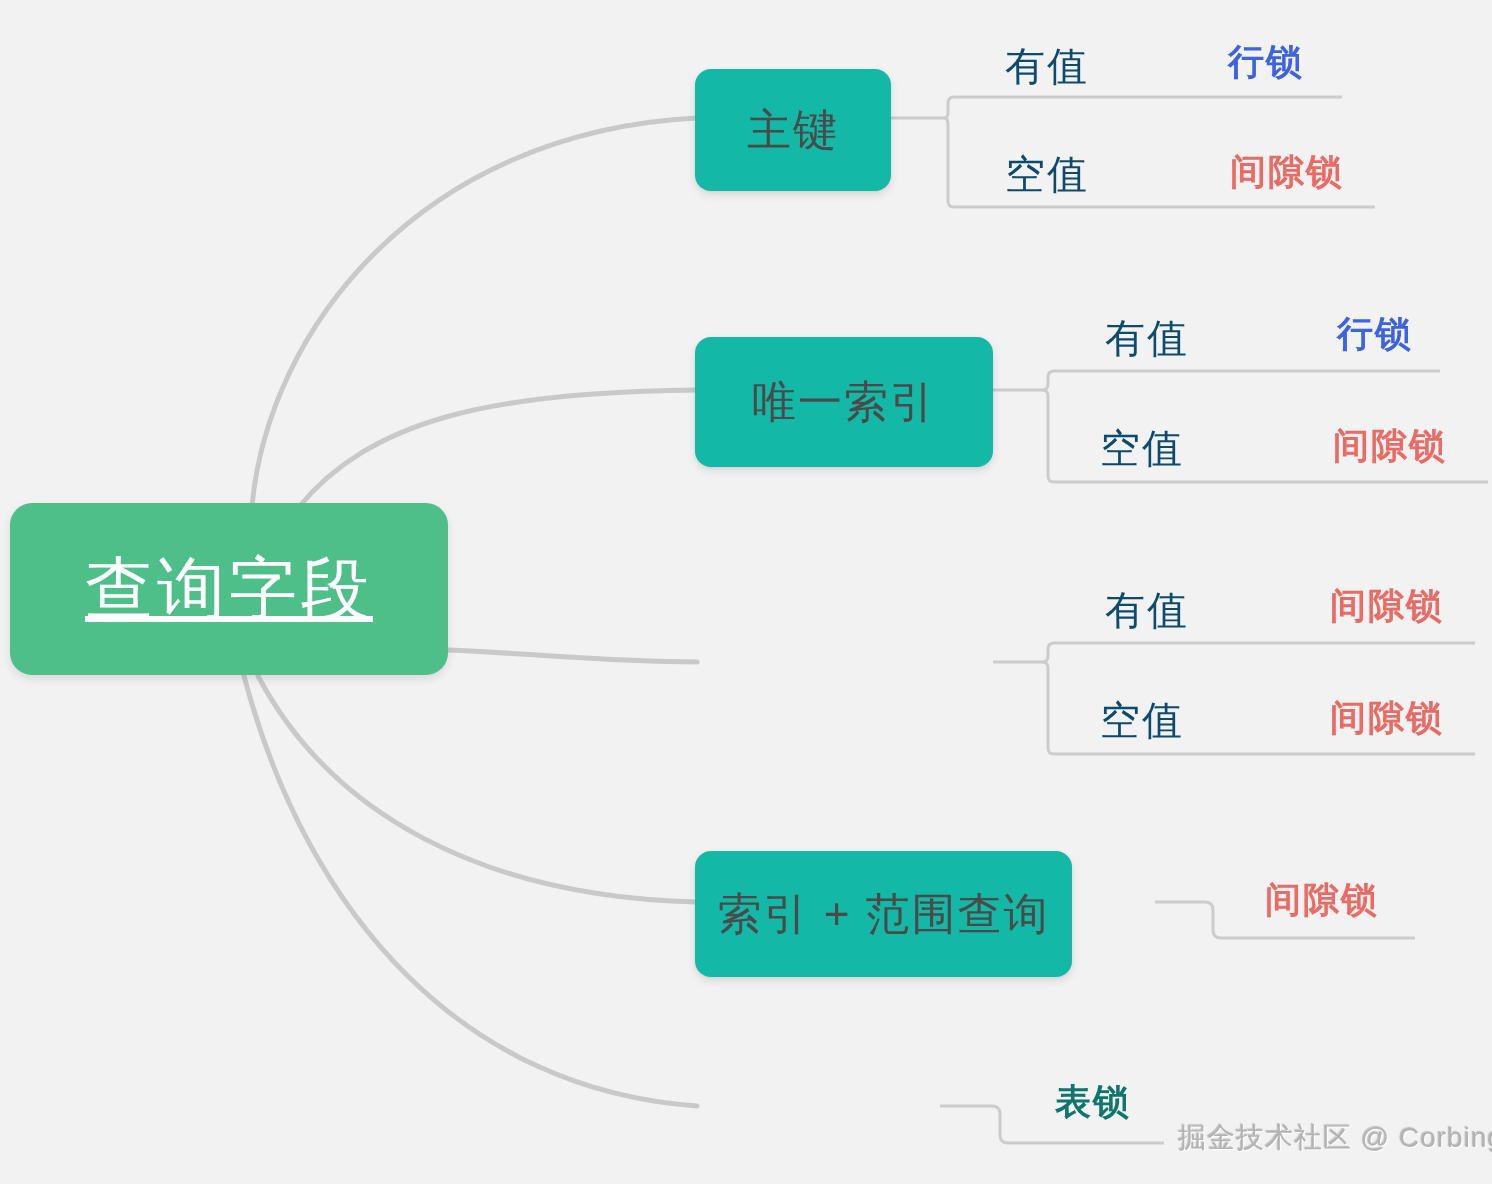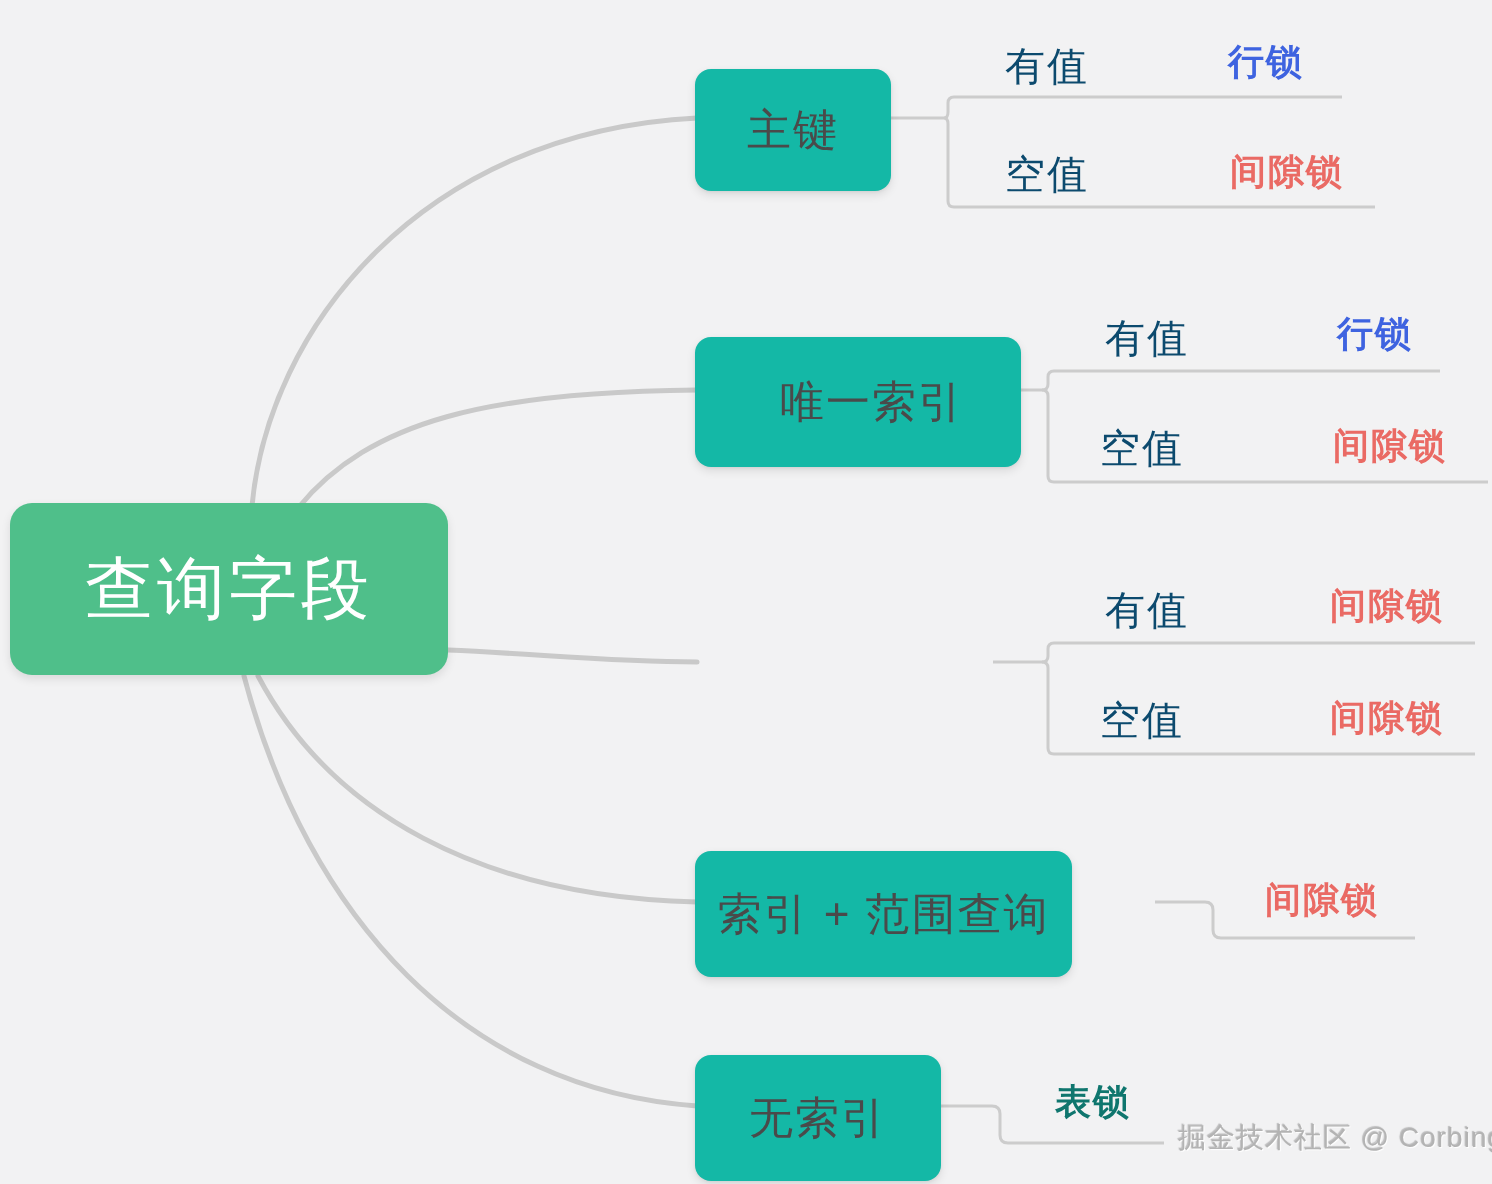--- a/index.html
+++ b/index.html
@@ -44,20 +44,21 @@
     height: 172px;
     border-radius: 22px;
     display: flex;
     align-items: center;
     justify-content: center;
     font-size: 68px;
     color: #ffffff;
     letter-spacing: 4px;
     box-shadow: 0 4px 10px rgba(0,0,0,0.10);
     white-space: nowrap;
+    text-decoration: underline;
   }
   .leaf-label {
     position: absolute;
     font-size: 40px;
     line-height: 1;
     color: #0c4a6e;
     letter-spacing: 2px;
     white-space: nowrap;
   }
   .lock-label {
@@ -119,38 +120,35 @@
   </div>
 
   <div class="node" style="left:695px; top:57px; width:196px; height:122px;">
     <span>主键</span>
   </div>
   <div class="leaf-label" style="left:1005px; top:46px;">有值</div>
   <div class="lock-label" style="left: 1228px; top: 44px; color: rgb(62, 99, 224);">行锁</div>
   <div class="leaf-label" style="left:1005px; top:154px;">空值</div>
   <div class="lock-label" style="left: 1230px; top: 154px; color: rgb(234, 106, 100);">间隙锁</div>
 
-  <div class="node" style="left:695px; top:325px; width:298px; height:130px;padding-left:28px;">
+  <div class="node" style="left:695px; top:325px; width:298px; height:130px;">
     <span>唯一索引</span>
   </div>
   <div class="leaf-label" style="left:1105px; top:318px;">有值</div>
   <div class="lock-label" style="left: 1337px; top: 316px; color: rgb(62, 99, 224);">行锁</div>
   <div class="leaf-label" style="left:1100px; top:428px;">空值</div>
   <div class="lock-label" style="left: 1333px; top: 428px; color: rgb(234, 106, 100);">间隙锁</div>
 
   <div class="leaf-label" style="left:1105px; top:590px;">有值</div>
   <div class="lock-label" style="left: 1330px; top: 588px; color: rgb(234, 106, 100);">间隙锁</div>
   <div class="leaf-label" style="left:1100px; top:700px;">空值</div>
   <div class="lock-label" style="left: 1330px; top: 700px; color: rgb(234, 106, 100);">间隙锁</div>
 
   <div class="node" style="left:695px; top:839px; width:377px; height:126px;">
     <span>索引 + 范围查询</span>
   </div>
   <div class="lock-label" style="left: 1265px; top: 882px; color: rgb(234, 106, 100);">间隙锁</div>
 
-  <div class="node" style="left:695px; top:1043px; width:246px; height:126px;">
-    <span>无索引</span>
-  </div>
   <div class="lock-label" style="left: 1055px; top: 1084px; color: #0f766e;">表锁</div>
 
   <div class="watermark">掘金技术社区 @ Corbing</div>
 
 </div>
 
 </body></html>

